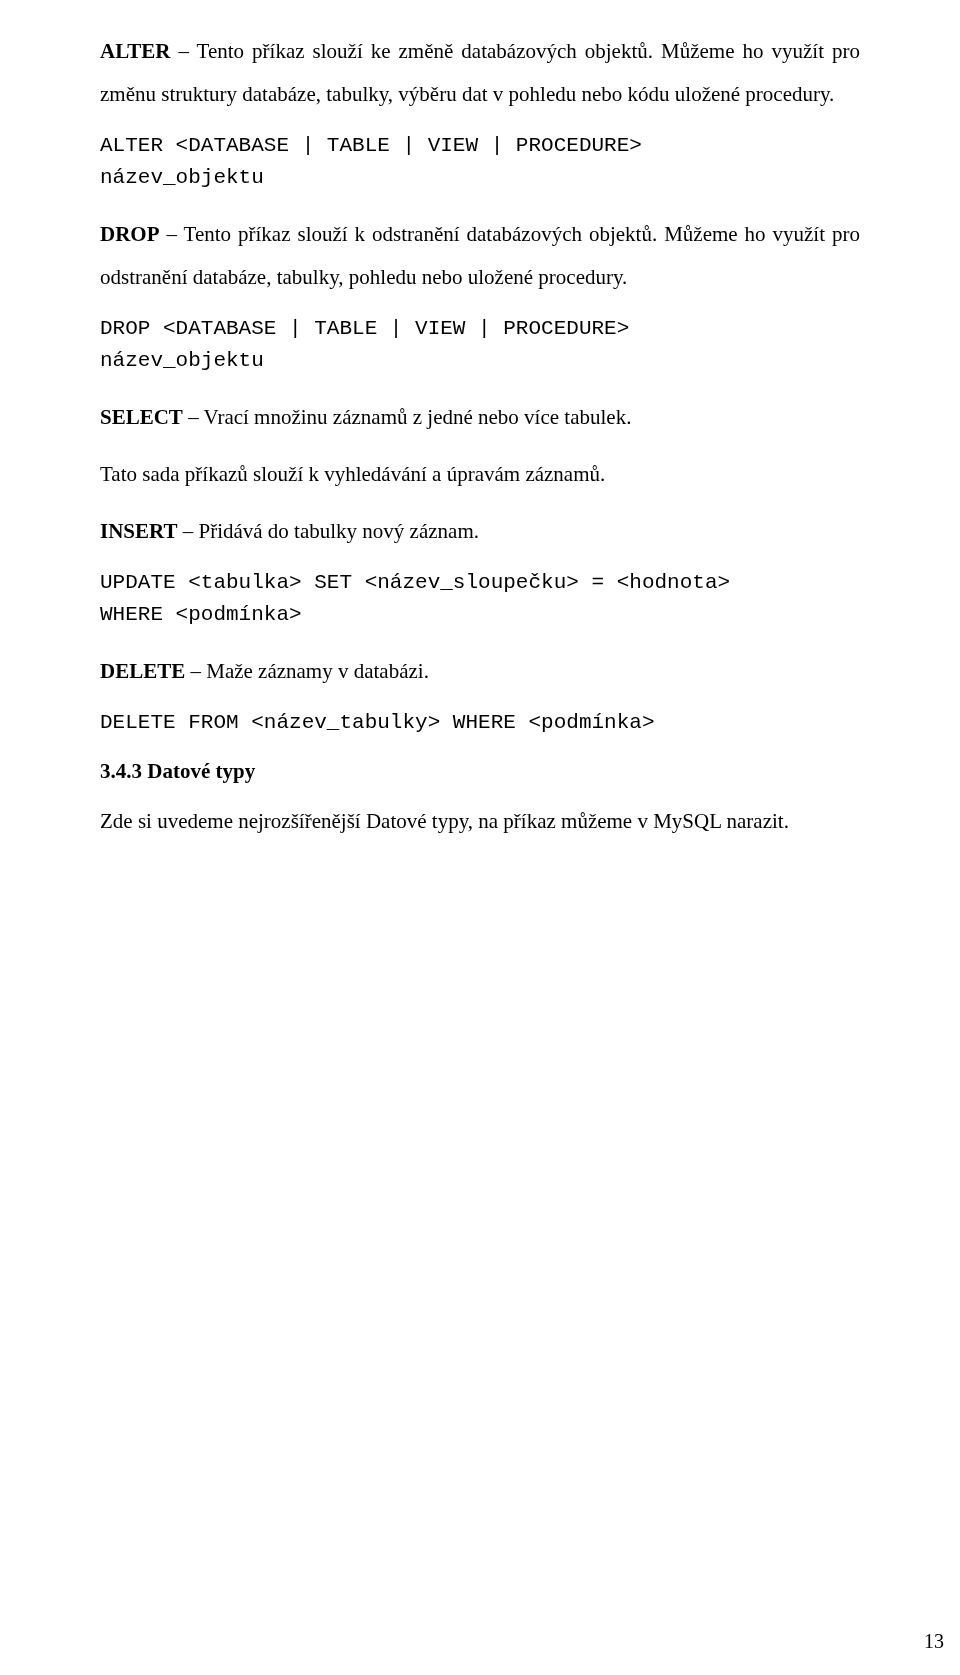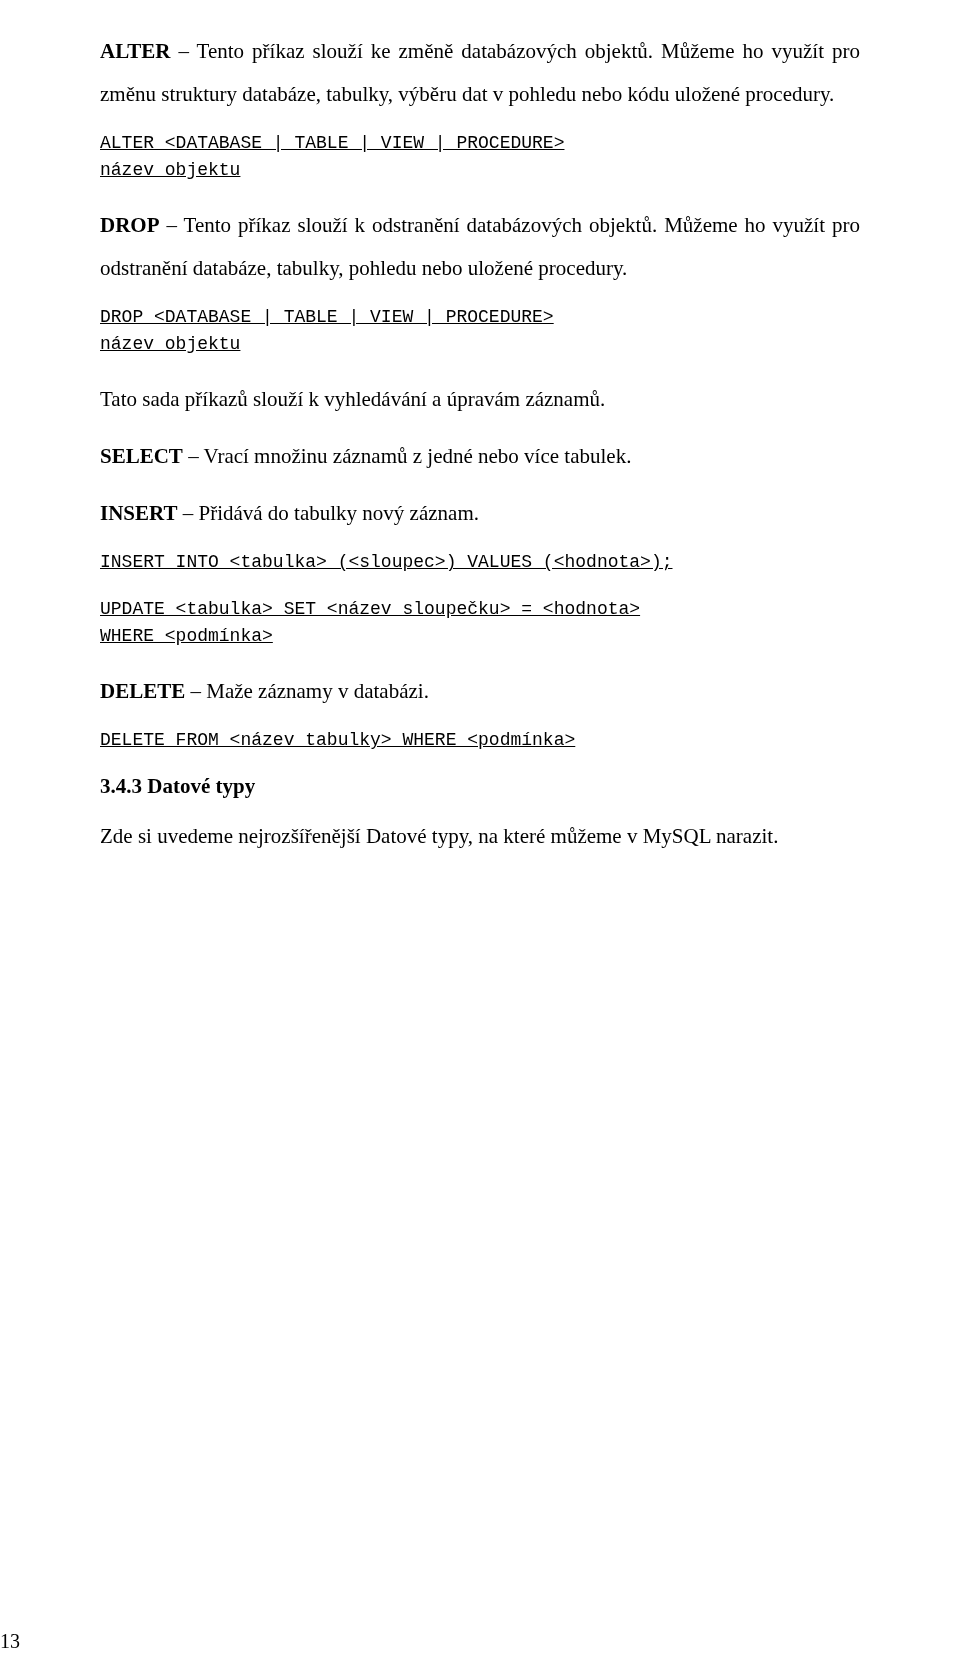--- a/index.html
+++ b/index.html
@@ -17,45 +17,44 @@
     position: relative;
   }
   .para {
     font-size: 21px;
     line-height: 2.05;
     text-align: justify;
     margin: 0 0 14px 0;
   }
   .code {
     font-family: "Courier New", Courier, monospace;
-    font-size: 18px;
+    font-size: 21px;
     line-height: 1.5;
     white-space: pre-wrap;
     margin: 10px 0 20px 0;
-    text-decoration: underline;
   }
   .h2 {
     font-size: 25px;
     font-weight: bold;
     margin: 18px 0 18px 0;
   }
   .h3 {
     font-size: 21px;
     font-weight: bold;
     margin: 20px 0 16px 0;
   }
   .bterm {
     font-weight: bold;
   }
   .pagenum {
     position: absolute;
     bottom: 22px;
     left: 0;
-    right: 8px;
-    text-align: left;
+    right: 16px;
+    text-align: right;
     font-size: 20px;
   }
 </style>
 </head>
 <body>
 
 <div class="page">
 
   <p class="para">
     <span class="bterm">ALTER</span><span> – Tento příkaz slouží ke změně databázových objektů. Můžeme ho využít pro změnu struktury databáze, tabulky, výběru dat v pohledu nebo kódu uložené procedury.</span>
@@ -65,41 +64,40 @@
 název_objektu</div>
 
   <p class="para">
     <span class="bterm">DROP</span><span> – Tento příkaz slouží k odstranění databázových objektů. Můžeme ho využít pro odstranění databáze, tabulky, pohledu nebo uložené procedury.</span>
   </p>
 
   <div class="code">DROP &lt;DATABASE | TABLE | VIEW | PROCEDURE&gt;
 název_objektu</div>
 
 
-  <p class="para">Tato sada příkazů slouží k vyhledávání a úpravám záznamů.</p>
-
   <p class="para">
     <span class="bterm">SELECT</span><span> – Vrací množinu záznamů z jedné nebo více tabulek.</span>
   </p>
+
+  <p class="para">Tato sada příkazů slouží k vyhledávání a úpravám záznamů.</p>
 
 
   <p class="para">
     <span class="bterm">INSERT</span><span> – Přidává do tabulky nový záznam.</span>
   </p>
 
-  <div class="code">INSERT INTO &lt;tabulka&gt; (&lt;sloupec&gt;) VALUES (&lt;hodnota&gt;);</div>
 
 
   <div class="code">UPDATE &lt;tabulka&gt; SET &lt;název_sloupečku&gt; = &lt;hodnota&gt;
 WHERE &lt;podmínka&gt;</div>
 
   <p class="para">
     <span class="bterm">DELETE</span><span> – Maže záznamy v databázi.</span>
   </p>
 
   <div class="code">DELETE FROM &lt;název_tabulky&gt; WHERE &lt;podmínka&gt;</div>
 
   <div class="h3">3.4.3 Datové typy</div>
 
-  <p class="para">Zde si uvedeme nejrozšířenější Datové typy, na které můžeme v MySQL narazit.</p>
+  <p class="para">Zde si uvedeme nejrozšířenější Datové typy, na příkaz můžeme v MySQL narazit.</p>
 
   <div class="pagenum">13</div>
 </div>
 
 </body></html>

